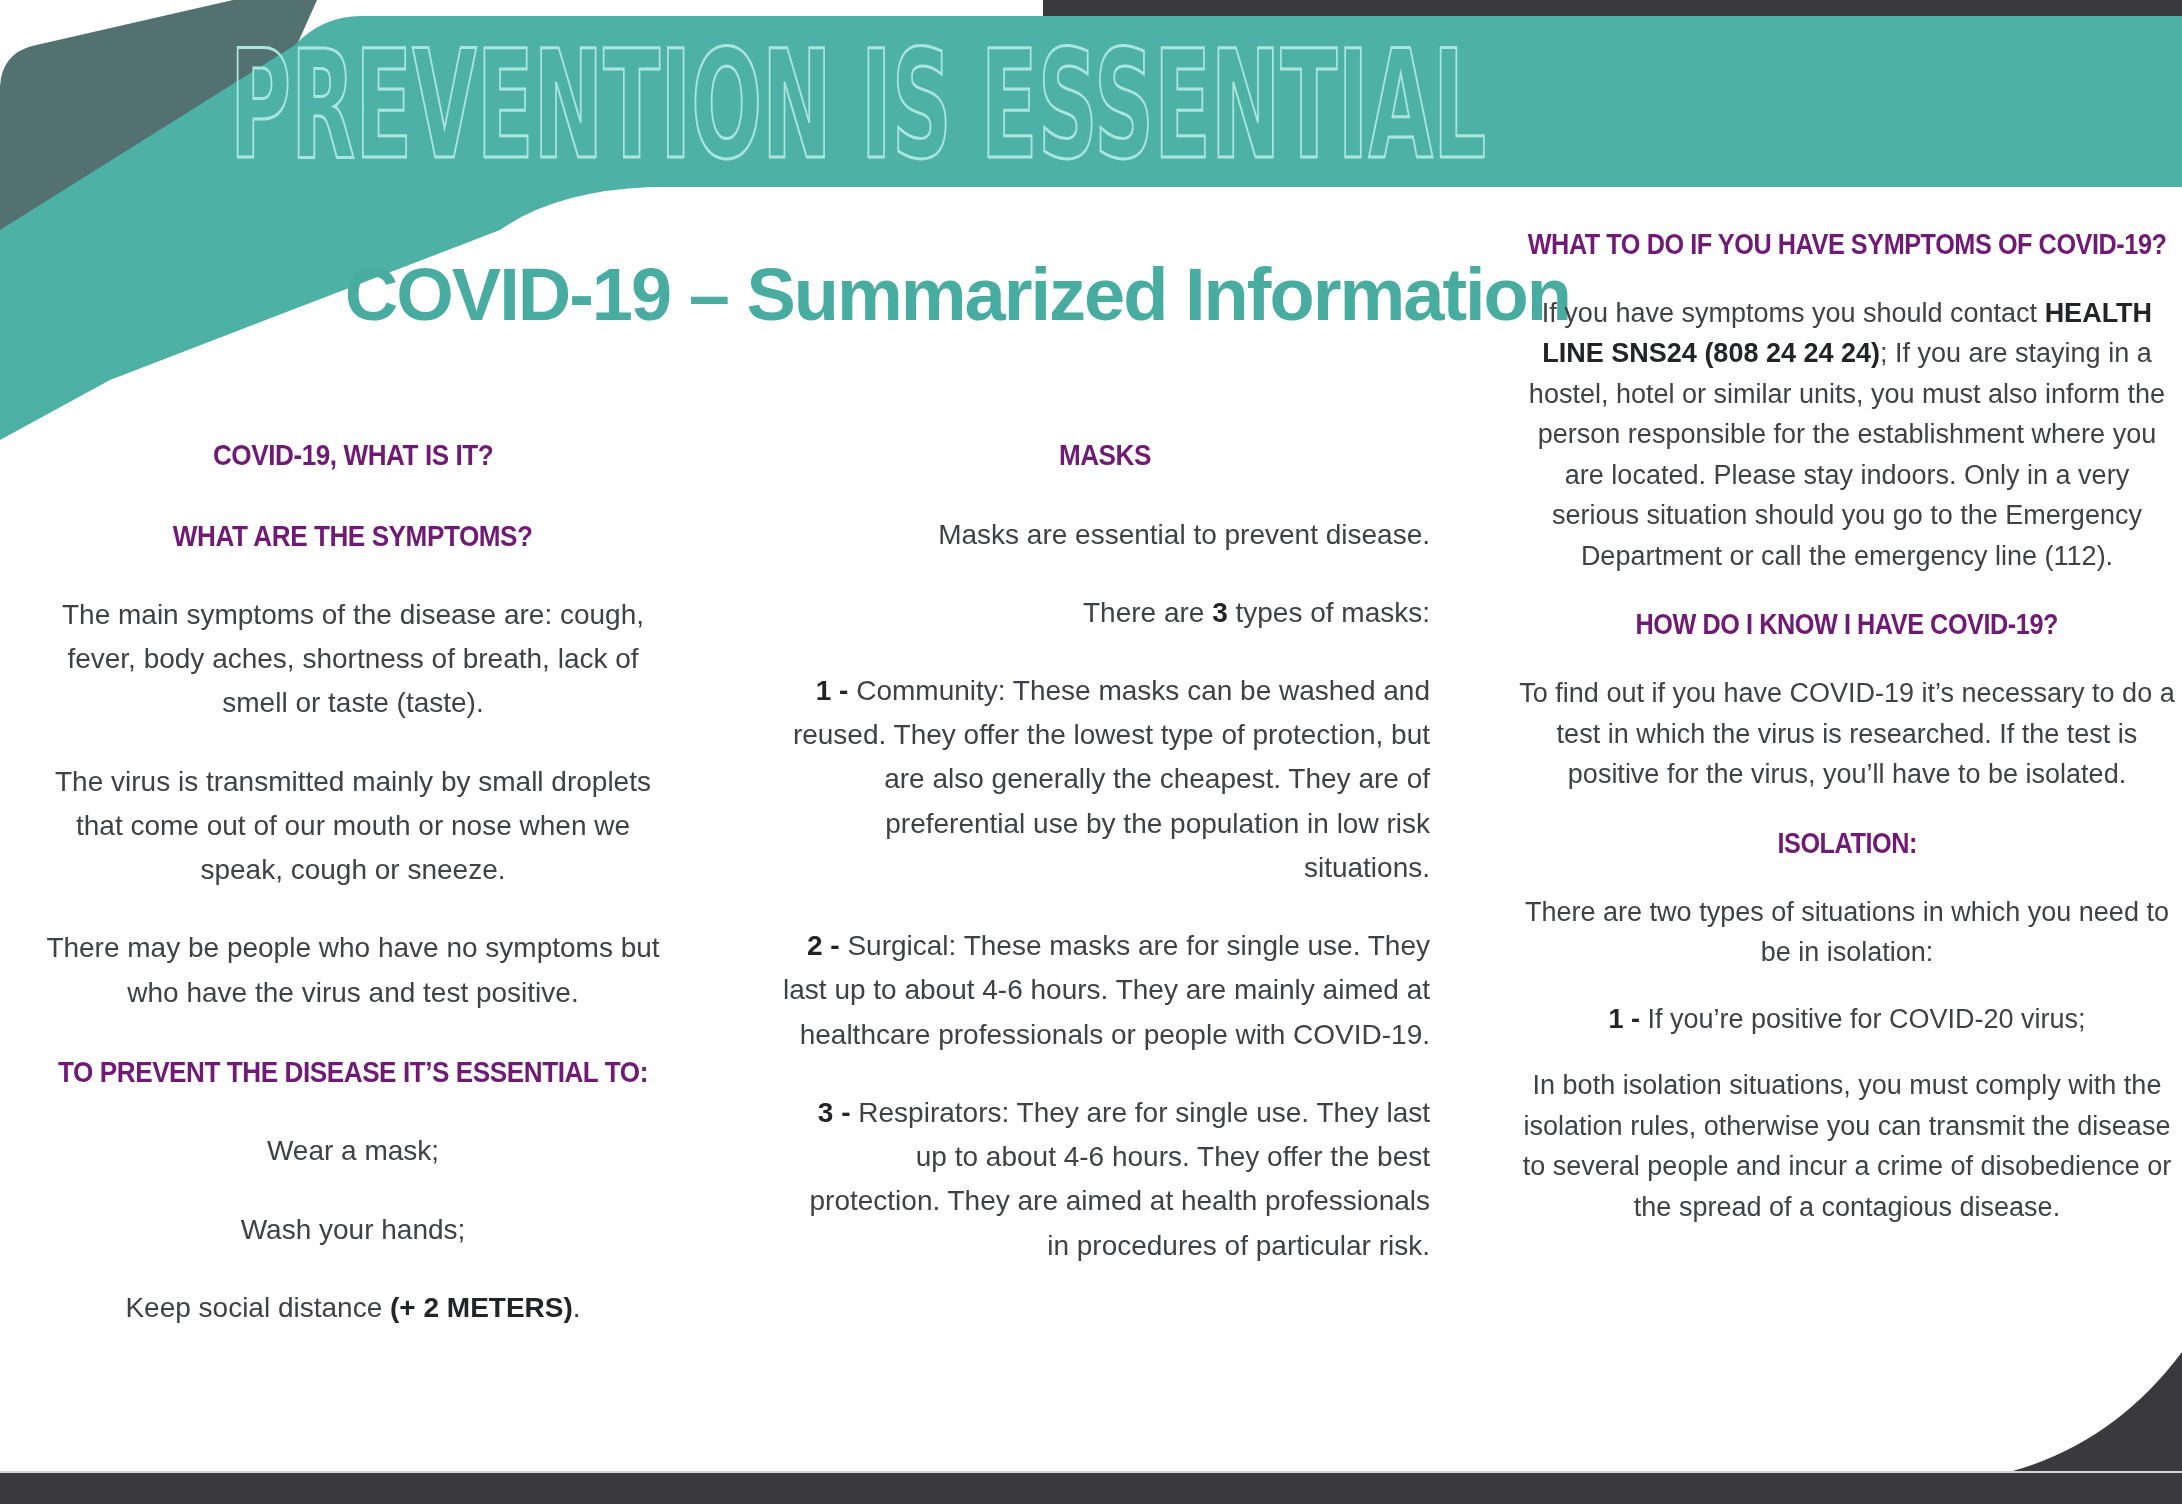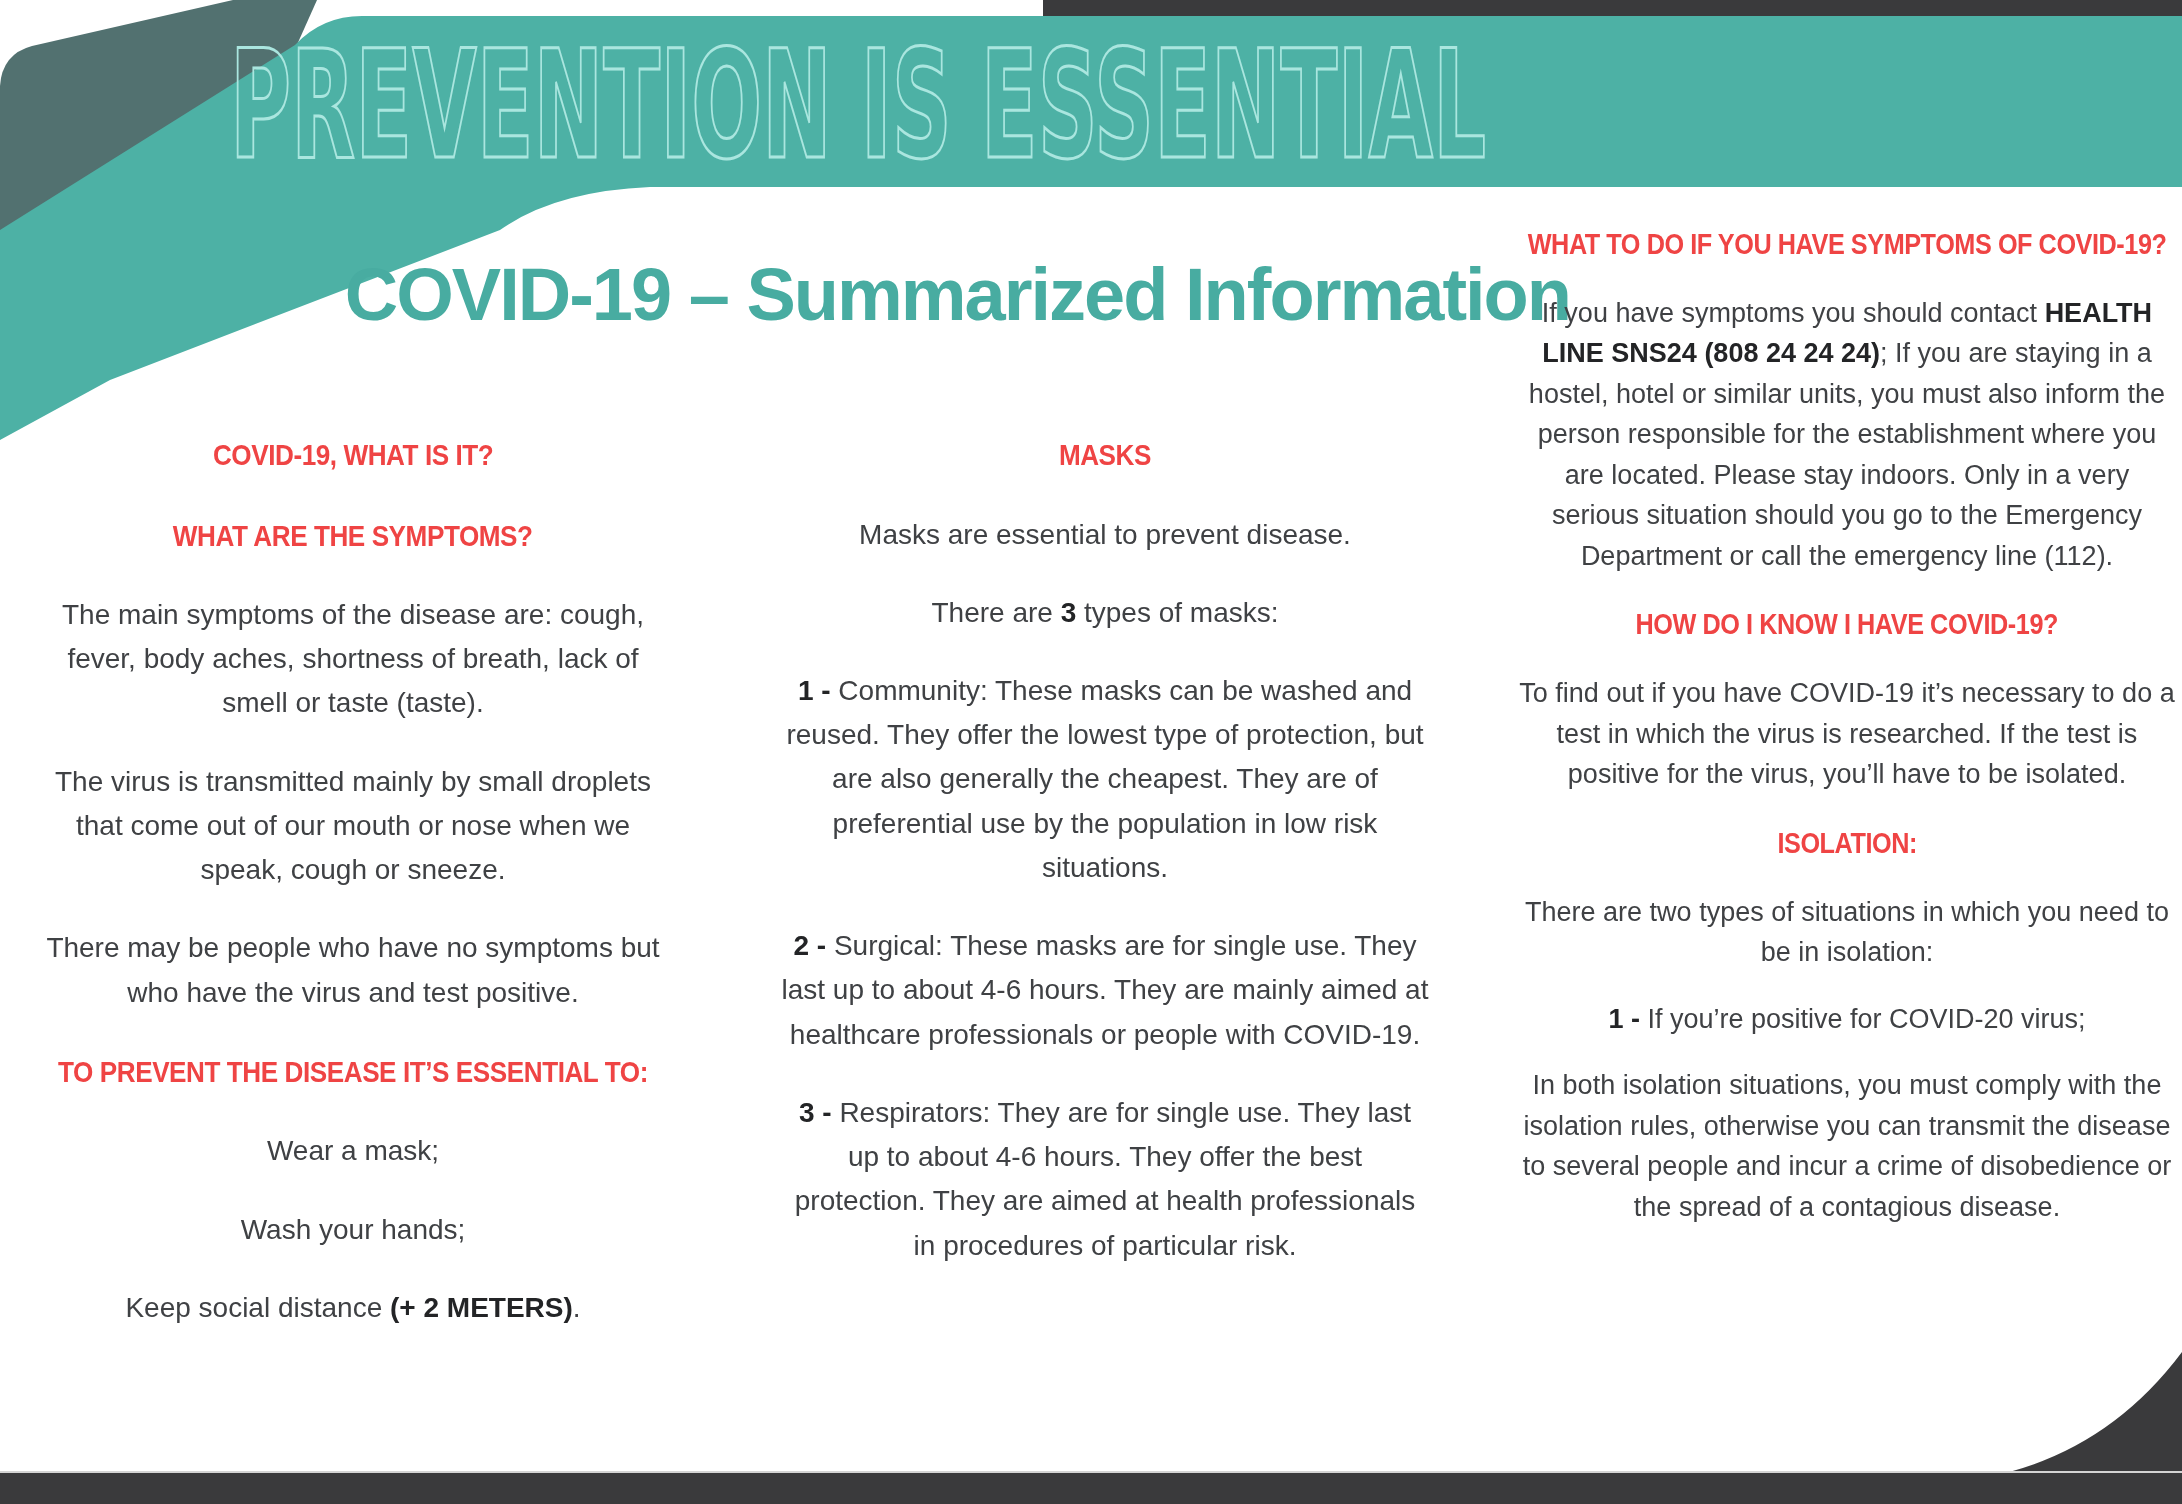--- a/index.html
+++ b/index.html
@@ -9,27 +9,27 @@
     font-family:"Liberation Sans", sans-serif;
   }
   .decor-svg { position:absolute; left:0; top:0; z-index:0; }
   .page-title {
     position:absolute; left:90px; top:252px; width:1480px; z-index:2;
     text-align:right; font-size:74px; font-weight:bold; letter-spacing:-2px;
     color:#48aca1;
   }
   .col { position:absolute; z-index:2; text-align:center; color:#3f4144; }
   .col-1 { left:36px;  top:432px; width:634px; font-size:28px; line-height:1.58; }
-  .col-2 { left:780px; top:432px; width:650px; font-size:28px; line-height:1.58; }
+  .col-2 { left:780px; top:432px; width:650px; font-size:28px; line-height:1.58;text-align:right; }
   .col-3 { left:1518px; top:222px; width:658px; font-size:27px; line-height:1.5; }
   .col p { margin:0 0 34px 0; }
   .col-3 p { margin:0 0 26px 0; }
   .col h3 {
     margin:0 0 34px 0; padding:0; display:flex; justify-content:center;
-    color:#ef4444; font-size:30px; line-height:1.55; letter-spacing:-0.5px;
+    color:#701a75; font-size:30px; line-height:1.55; letter-spacing:-0.5px;
   }
   .col-3 h3 { margin-bottom:26px; font-size:29px; }
   .col h3 > span { white-space:nowrap; transform:scaleX(0.87); transform-origin:50% 50%; }
   strong { font-weight:bold; color:#232426; }
   .footer-bar {
     position:absolute; left:0; bottom:0; width:2182px; height:31px; z-index:3;
     background:#3a3a3c; border-top:2px solid #d4d4d4;
   }
 </style>
 </head>

